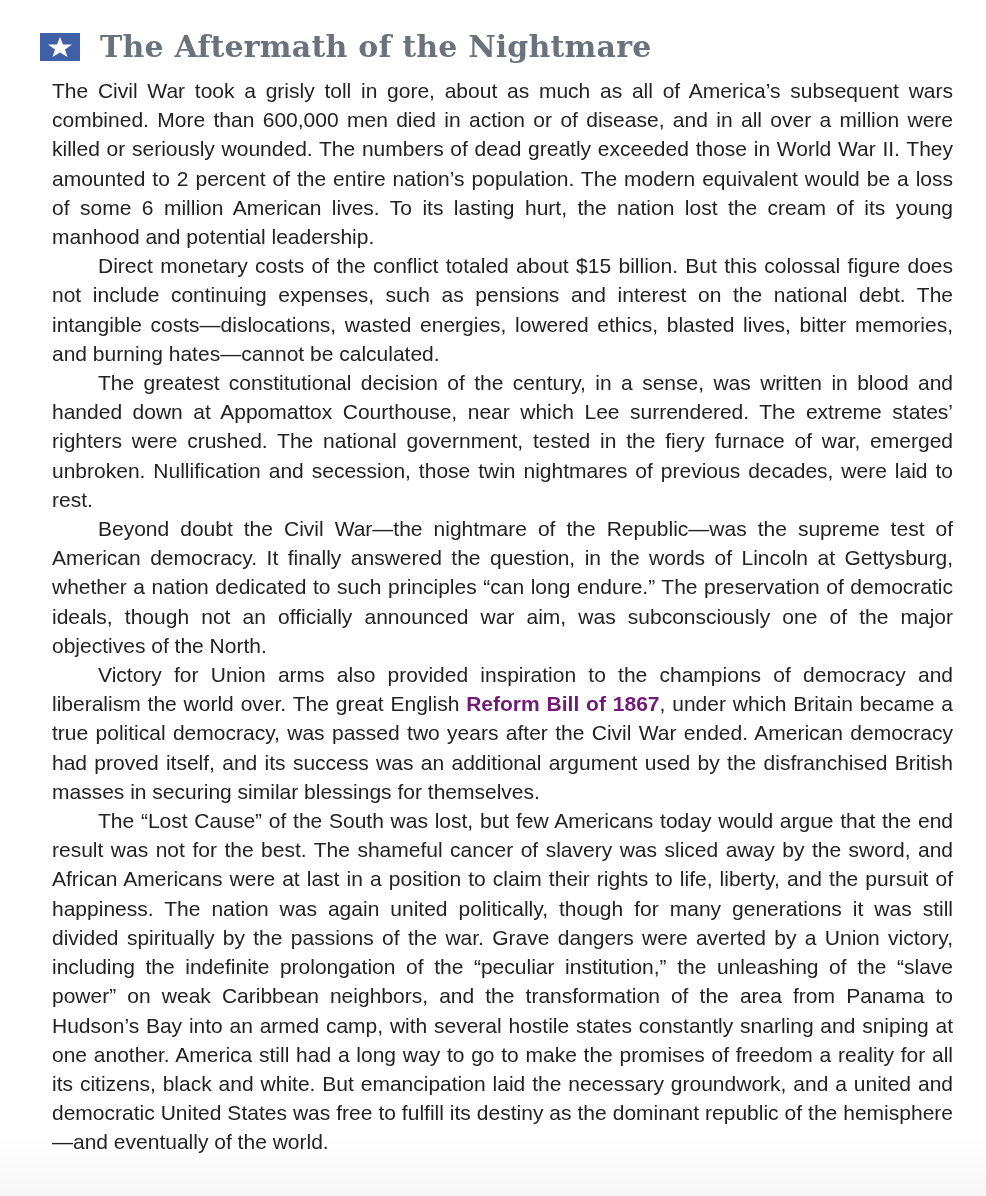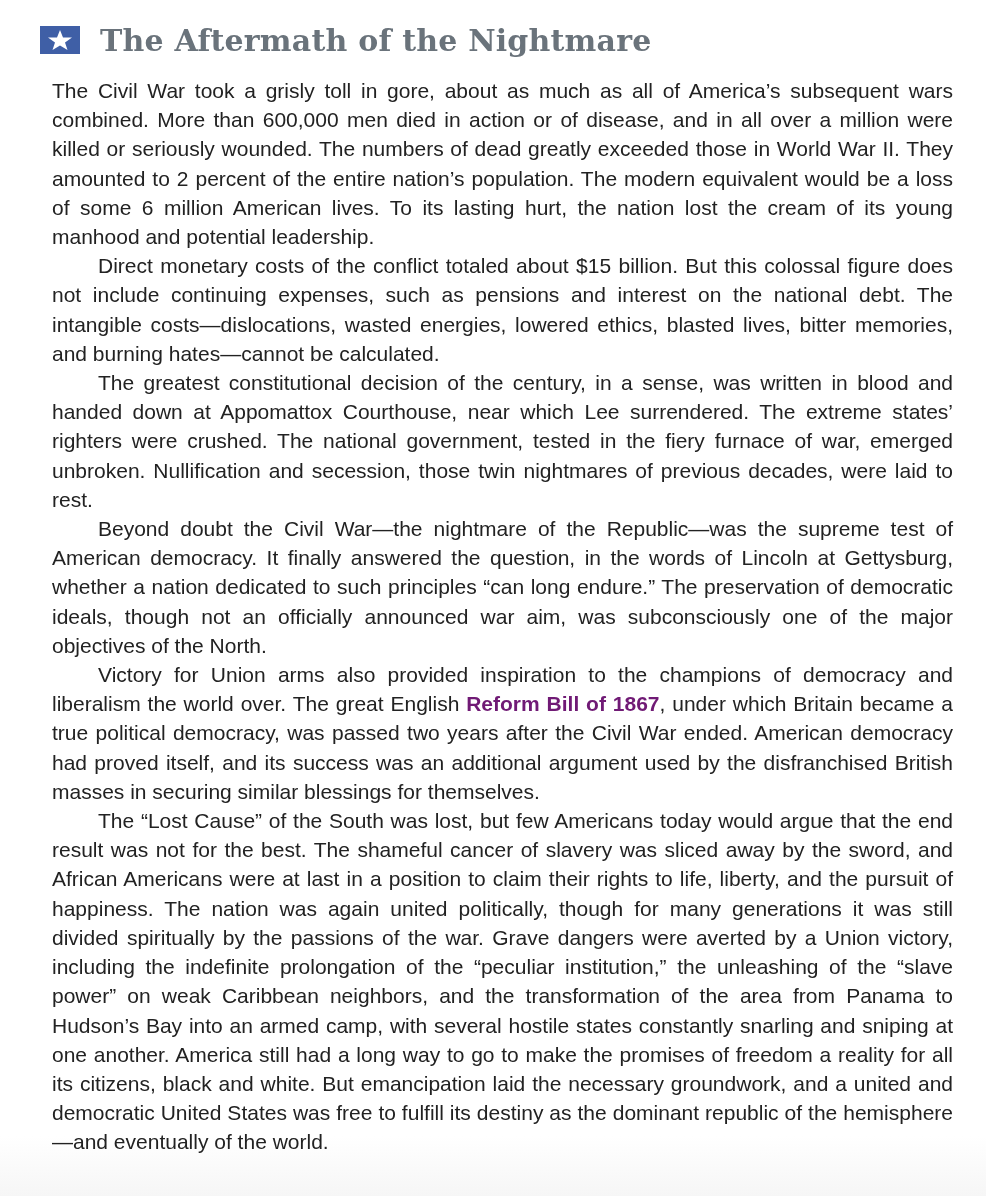--- a/index.html
+++ b/index.html
@@ -15,21 +15,21 @@
       background: linear-gradient(to bottom, #ffffff 0%, #ffffff 95%, #f6f6f6 100%);
     }
     .page {
       position: absolute;
       left: 40px;
       top: 26px;
       width: 913px;
     }
     .heading {
       display: flex;
-      align-items: flex-start;
+      align-items: center;
       height: 42px;
       margin-bottom: 8px;
     }
     .star-box {
       width: 40px;
       height: 28px;
       background: #3f5fa6;
       display: flex;
       align-items: center;
       justify-content: center;

